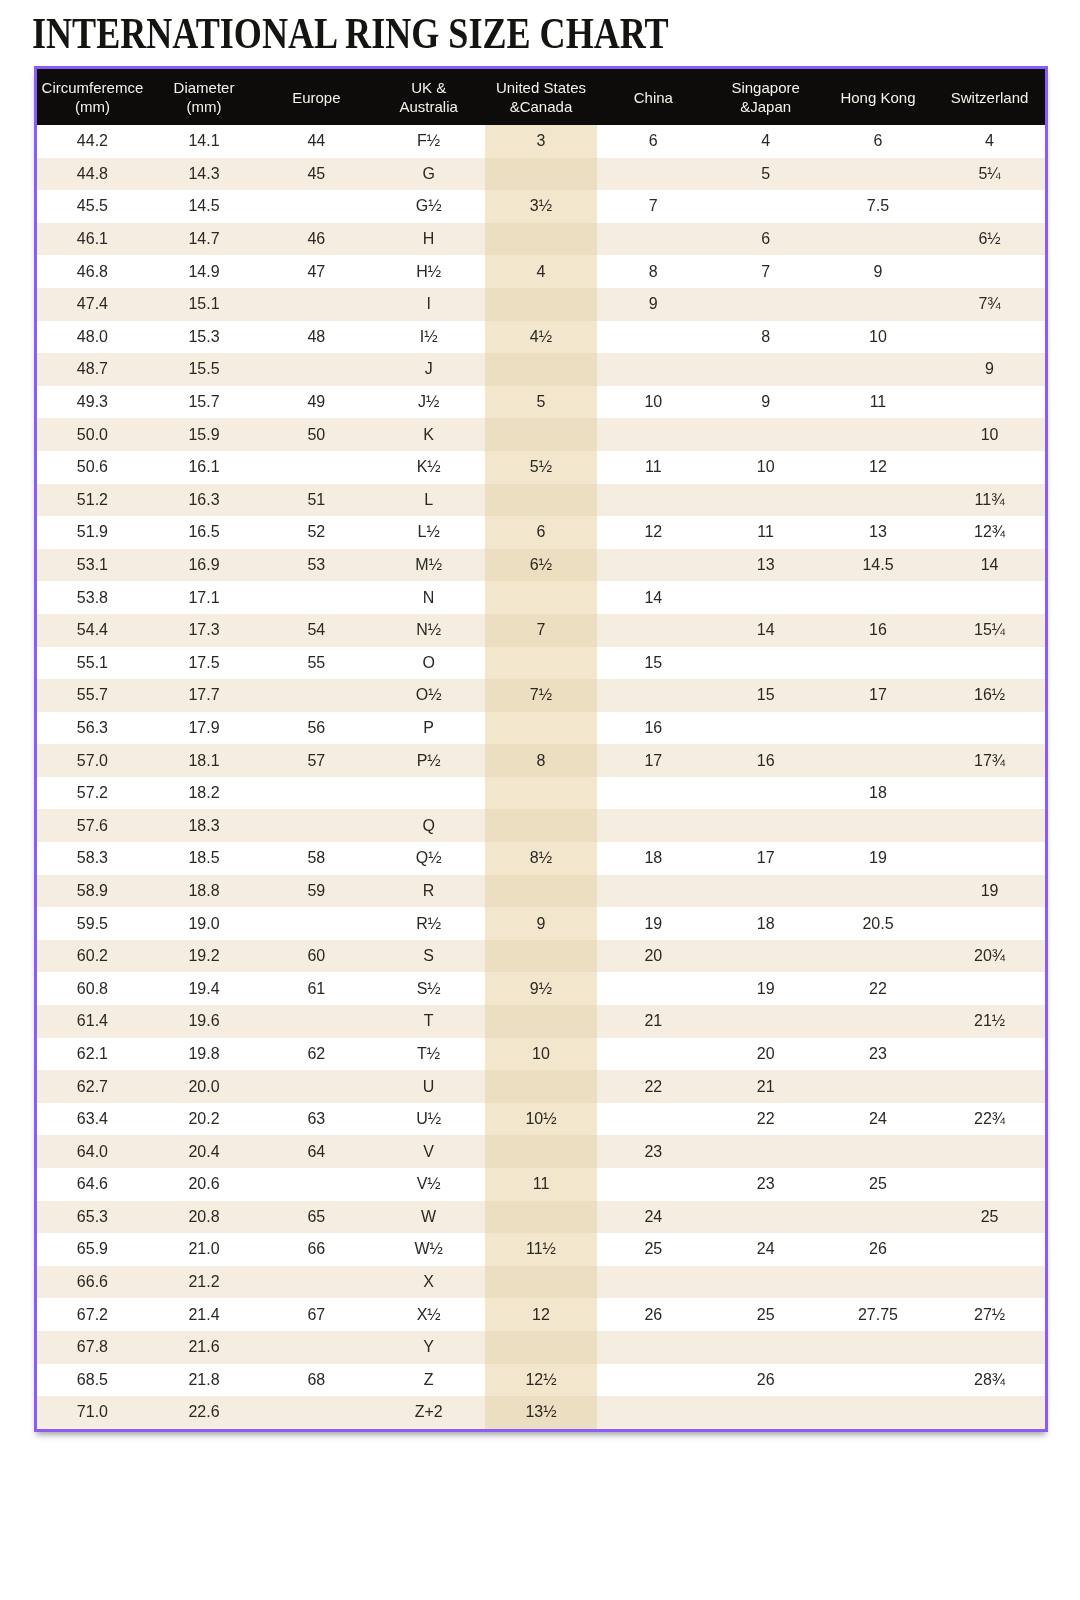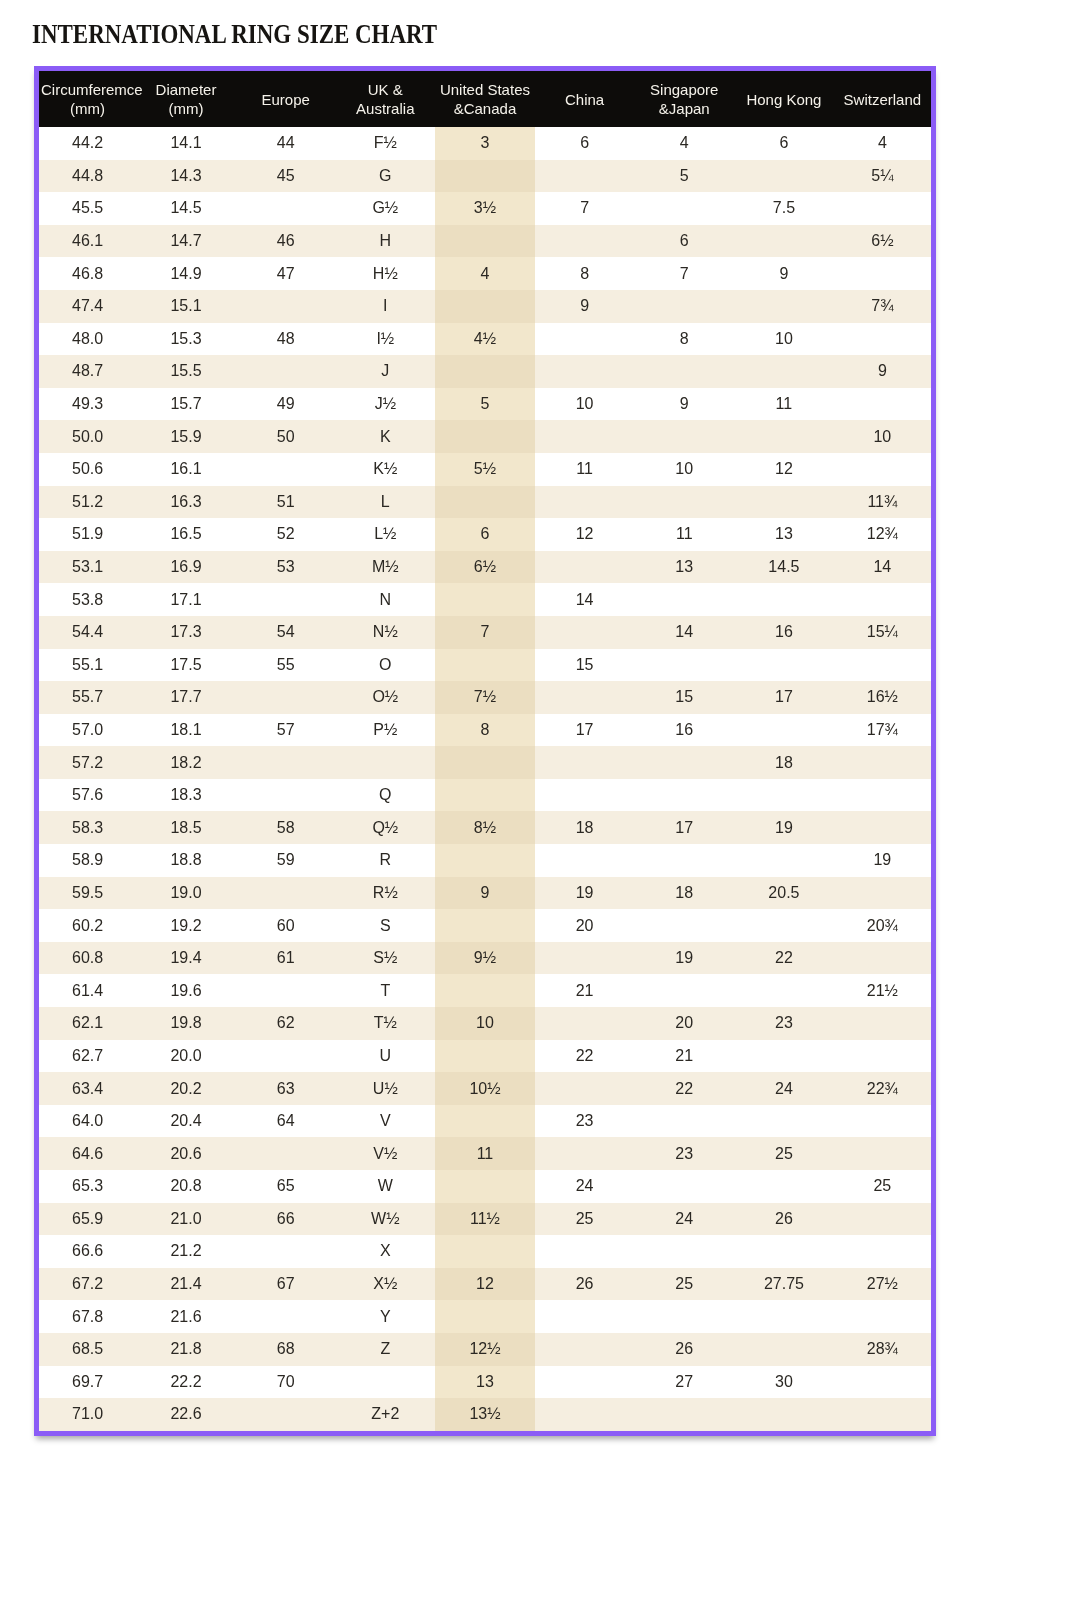--- a/index.html
+++ b/index.html
@@ -15,42 +15,42 @@
   .page {
     width: 1080px;
     height: 1600px;
     position: relative;
   }
   h1.title {
     margin: 0;
     padding: 10px 0 0 32px;
     font-family: "Liberation Serif", serif;
     font-weight: bold;
-    font-size: 28px;
+    font-size: 44px;
     line-height: 48px;
     color: #161411;
     letter-spacing: 0px;
     white-space: nowrap;
   }
   h1.title span {
     display: inline-block;
     transform: scaleX(0.82);
     transform-origin: left center;
   }
   .table-wrap {
     position: absolute;
     left: 34px;
     top: 66px;
     width: 1014px;
   }
   table.ring-chart {
-    width: 902px;
+    width: 1014px;
     border-collapse: collapse;
     table-layout: fixed;
-    border: 5px solid #8b5cf6;
+    border: 3px solid #8b5cf6;
     box-shadow: 0 5px 6px -2px rgba(0,0,0,0.35);
   }
   table.ring-chart thead th {
     background: #0d0c0a;
     color: #f5f2ea;
     font-weight: normal;
     font-size: 15px;
     line-height: 19px;
     height: 56px;
     text-align: center;
@@ -298,20 +298,31 @@
             <td>17.7</td>
             <td></td>
             <td>O½</td>
             <td class="us">7½</td>
             <td></td>
             <td>15</td>
             <td>17</td>
             <td>16½</td>
           </tr>
           <tr>
+            <td>56.3</td>
+            <td>17.9</td>
+            <td>56</td>
+            <td>P</td>
+            <td class="us"></td>
+            <td>16</td>
+            <td></td>
+            <td></td>
+            <td></td>
+          </tr>
+          <tr>
             <td>57.0</td>
             <td>18.1</td>
             <td>57</td>
             <td>P½</td>
             <td class="us">8</td>
             <td>17</td>
             <td>16</td>
             <td></td>
             <td>17¾</td>
           </tr>
@@ -518,31 +529,20 @@
             <td>21.8</td>
             <td>68</td>
             <td>Z</td>
             <td class="us">12½</td>
             <td></td>
             <td>26</td>
             <td></td>
             <td>28¾</td>
           </tr>
           <tr>
-            <td>69.7</td>
-            <td>22.2</td>
-            <td>70</td>
-            <td></td>
-            <td class="us">13</td>
-            <td></td>
-            <td>27</td>
-            <td>30</td>
-            <td></td>
-          </tr>
-          <tr>
             <td>71.0</td>
             <td>22.6</td>
             <td></td>
             <td>Z+2</td>
             <td class="us">13½</td>
             <td></td>
             <td></td>
             <td></td>
             <td></td>
           </tr>

